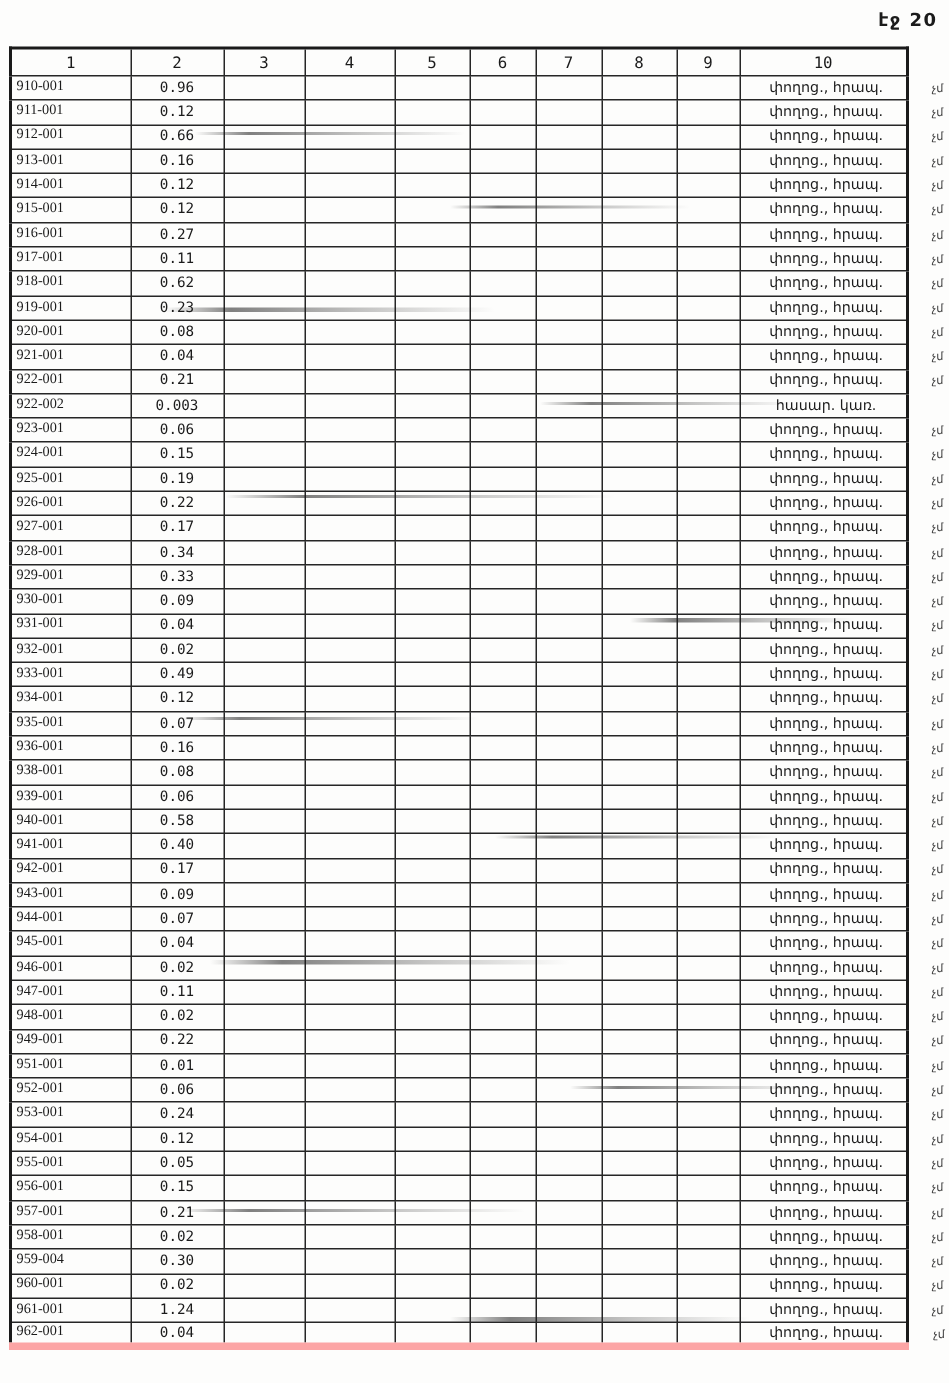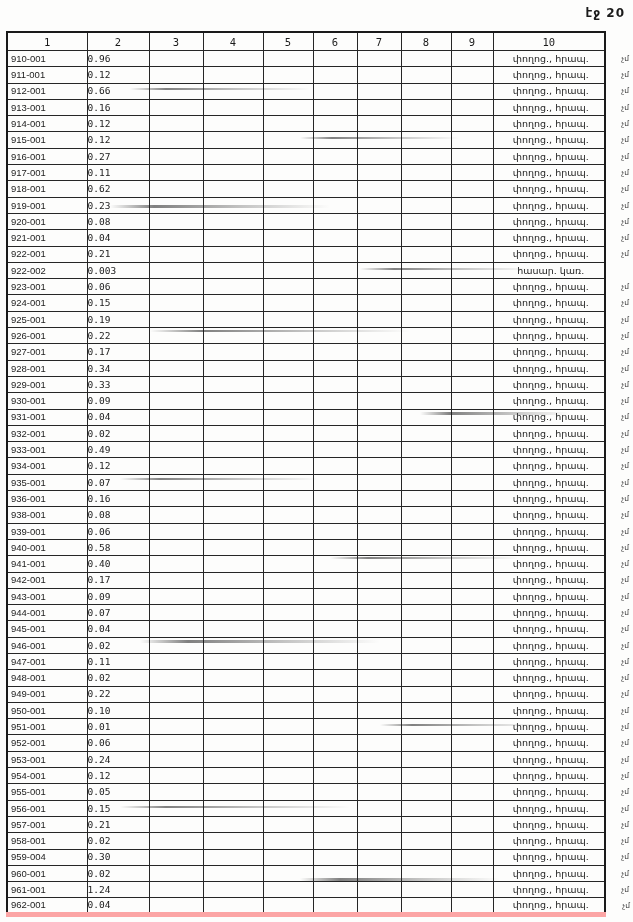--- a/index.html
+++ b/index.html
@@ -64,24 +64,24 @@
     font-family: "DejaVu Sans Mono", monospace;
   }
   table.doc-table tbody tr { height: 16.3px; }
   table.doc-table tbody td {
     font-size: 9.5px;
     line-height: 1;
   }
   .c1 {
     text-align: left;
     padding-left: 3px !important;
-    font-family: Liberation Sans, sans-serif;
+    font-family: Liberation Serif, serif;
   }
   .c2 {
-    text-align: left;
+    text-align: center;
     font-family: "DejaVu Sans Mono", monospace;
   }
   .c10 {
     text-align: center;
     padding-left: 4px !important;
     font-family: "DejaVu Sans", sans-serif;
     font-size: 9.5px;
   }
   
   .smudge {
@@ -654,33 +654,20 @@
           <td class="c4"></td>
           <td class="c5"></td>
           <td class="c6"></td>
           <td class="c7"></td>
           <td class="c8"></td>
           <td class="c9"></td>
           <td class="c10">փողոց., հրապ.</td>
           <td class="note-cell">չմ</td>
         </tr>
         <tr>
-          <td class="c1">950-001</td>
-          <td class="c2">0.10</td>
-          <td class="c3"></td>
-          <td class="c4"></td>
-          <td class="c5"></td>
-          <td class="c6"></td>
-          <td class="c7"></td>
-          <td class="c8"></td>
-          <td class="c9"></td>
-          <td class="c10">փողոց., հրապ.</td>
-          <td class="note-cell">չմ</td>
-        </tr>
-        <tr>
           <td class="c1">951-001</td>
           <td class="c2">0.01</td>
           <td class="c3"></td>
           <td class="c4"></td>
           <td class="c5"></td>
           <td class="c6"></td>
           <td class="c7"></td>
           <td class="c8"></td>
           <td class="c9"></td>
           <td class="c10">փողոց., հրապ.</td>

